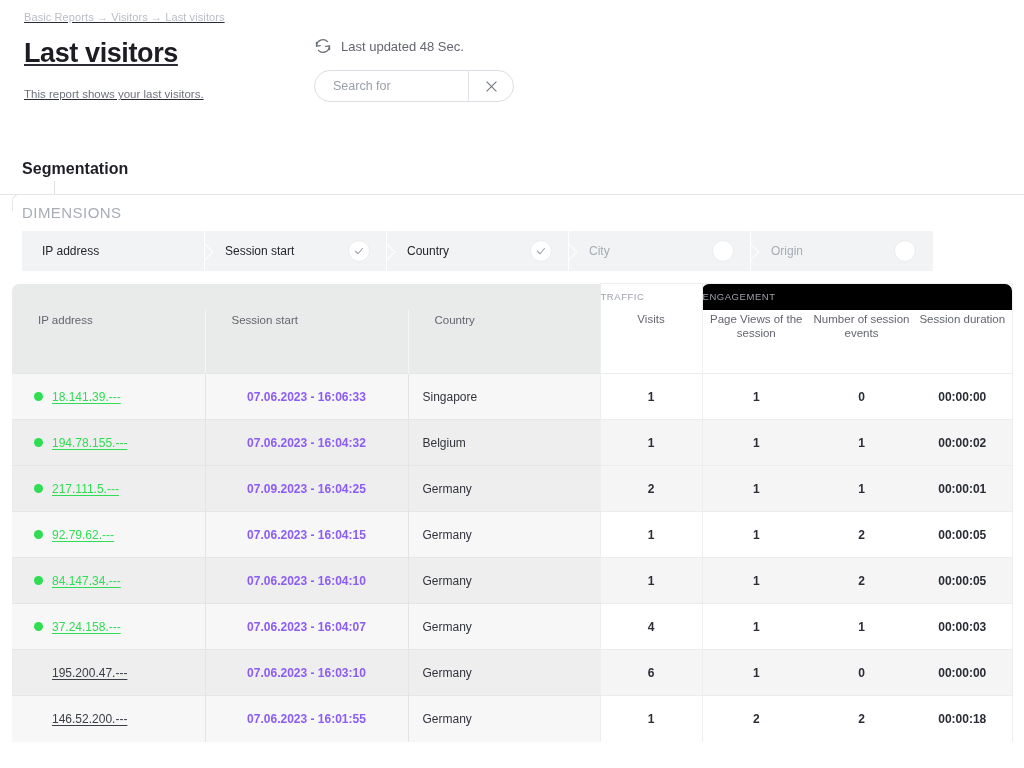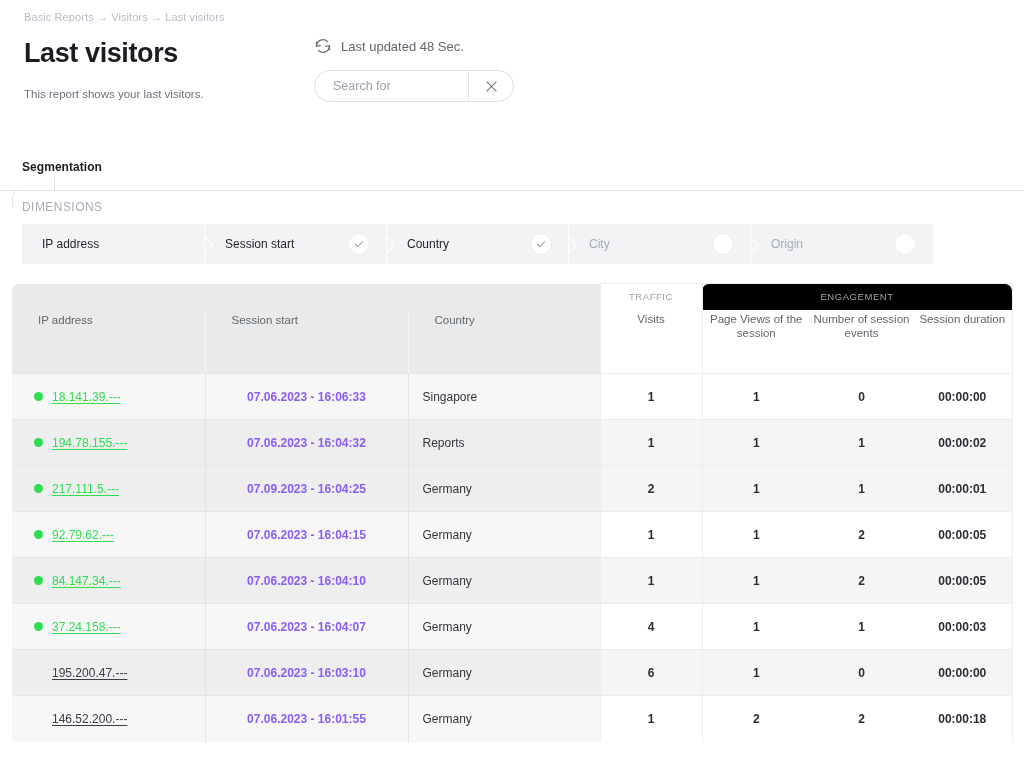--- a/index.html
+++ b/index.html
@@ -14,20 +14,21 @@
     font-family: "Liberation Sans", sans-serif;
     background: #ffffff;
     color: #2b2b33;
     -webkit-font-smoothing: antialiased;
   }
 
   
   .page-head {
     position: relative;
     padding: 11px 0 0 24px;
+    text-decoration: underline;
   }
 
   .breadcrumb {
     font-size: 11px;
     color: #b9bcc4;
     letter-spacing: .1px;
     white-space: nowrap;
   }
 
   .title {
@@ -116,21 +117,21 @@
   
   .segmentation {
     position: absolute;
     left: 0;
     top: 160px;
     width: 1024px;
   }
 
   .seg-tab {
     margin-left: 22px;
-    font-size: 12px;
+    font-size: 16px;
     font-weight: bold;
     color: #1e1e26;
     letter-spacing: .05px;
   }
 
   .seg-connector {
     width: 1px;
     height: 13px;
     background: #dfe1e5;
     margin-left: 54px;
@@ -149,21 +150,21 @@
     left: 12px;
     top: -1px;
     width: 16px;
     height: 16px;
     border-top: 1px solid #e4e6ea;
     border-left: 1px solid #e4e6ea;
     border-top-left-radius: 7px;
   }
 
   .dimensions-label {
-    font-size: 12px;
+    font-size: 15px;
     color: #a9adb6;
     letter-spacing: .45px;
   }
 
   .dim-strip {
     margin-top: 10px;
     width: 911px;
     height: 40px;
     background: #f2f3f4;
     display: flex;
@@ -236,21 +237,21 @@
   table.report col.c-pv       { width: 108px; }
   table.report col.c-ev       { width: 103px; }
   table.report col.c-dur      { width: 99px; }
 
   
   .grp-cell {
     height: 26px;
     font-size: 9.5px;
     letter-spacing: .55px;
     color: #9da1aa;
-    text-align: center;
+    text-align: left;
     vertical-align: middle;
     padding: 0;
     background: #ffffff;
   }
   .grp-left {
     background: #e9eaea;
     border: 0;
   }
   .grp-left.first { border-top-left-radius: 7px; }
 
@@ -508,21 +509,21 @@
           <td class="num eng-last">00:00:00</td>
         </tr>
         <tr class="even">
           <td class="ip-cell">
             <div class="ip-inner">
               <span class="dot"></span>
               <span class="ip-link">194.78.155.---</span>
             </div>
           </td>
           <td class="start-cell">07.06.2023 - 16:04:32</td>
-          <td class="country-cell">Reports</td>
+          <td class="country-cell">Belgium</td>
           <td class="num traffic-col">1</td>
           <td class="num eng-first">1</td>
           <td class="num">1</td>
           <td class="num eng-last">00:00:02</td>
         </tr>
         <tr class="even">
           <td class="ip-cell">
             <div class="ip-inner">
               <span class="dot"></span>
               <span class="ip-link">217.111.5.---</span>

